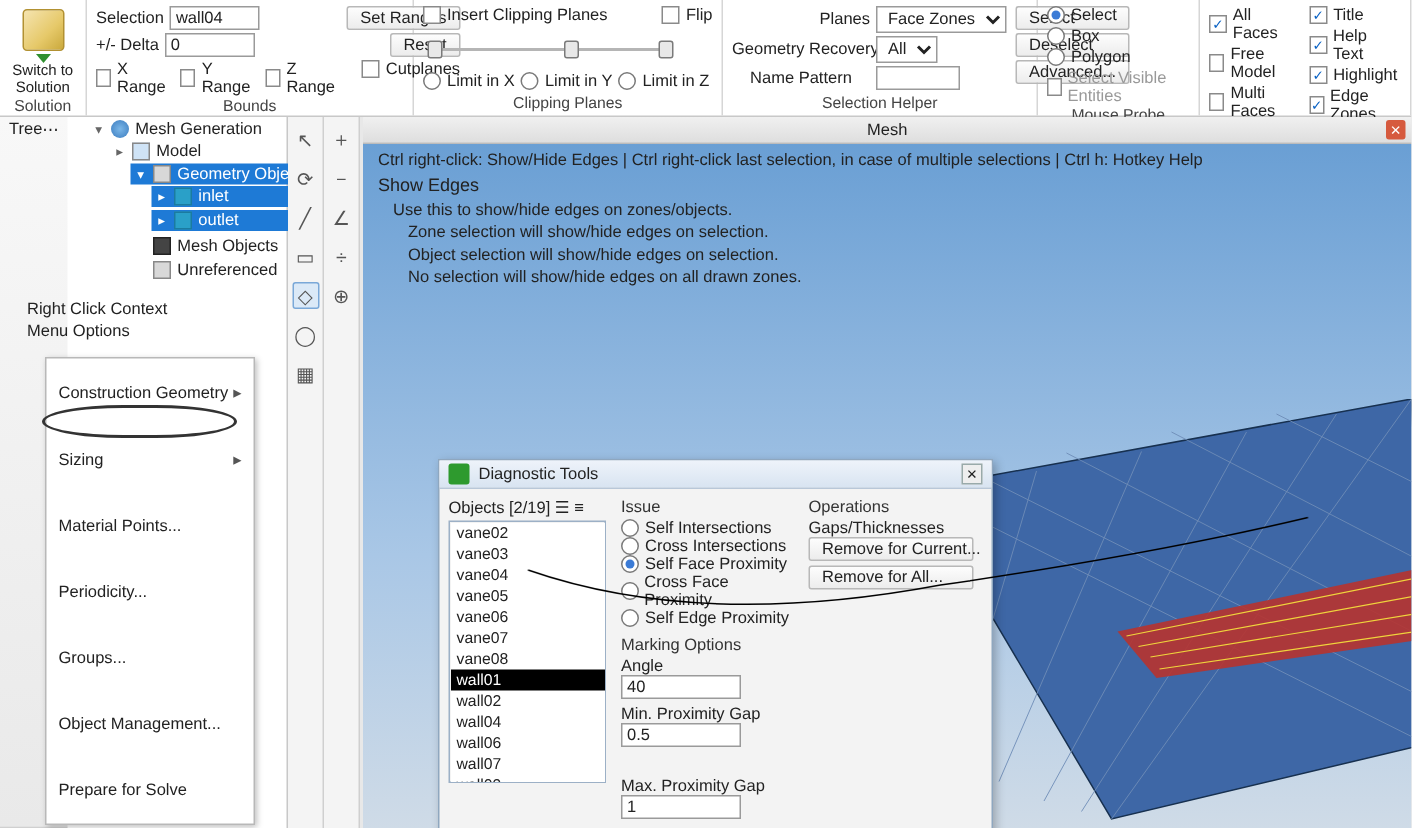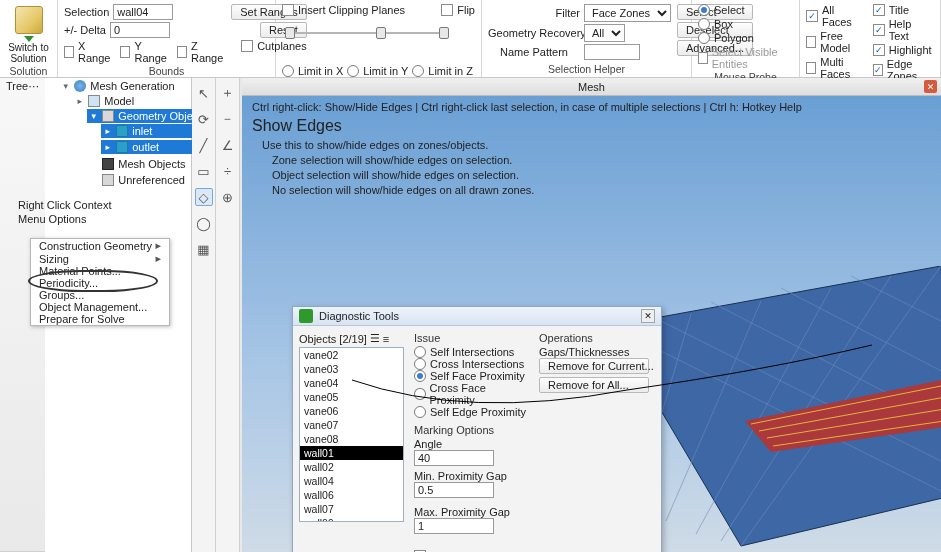--- a/index.html
+++ b/index.html
@@ -41,39 +41,39 @@
 .ico.inout{background:#2aa0c8;border-color:#1b7ba0}
 .canvas{flex:1;position:relative;background:#e8e8e8}
 .toolbars{position:absolute;left:0;top:0;bottom:0;width:50px;display:flex}
 .tb{width:24px;background:#f4f4f4;border-right:1px solid #cfcfcf;display:flex;flex-direction:column;align-items:center;padding-top:6px;gap:8px}
 .tb span{font-size:13px;color:#555;width:18px;height:18px;display:flex;align-items:center;justify-content:center}
 .tb .active{border:1px solid #7aa8d8;background:#dbe9f7;border-radius:2px}
 .meshwin{position:absolute;left:50px;right:0;top:0;height:18px;background:linear-gradient(#f0f0f0,#dedede);border-bottom:1px solid #bcbcbc;display:flex;align-items:center;justify-content:center;font-size:11px}
 .meshwin .x{position:absolute;right:4px;top:2px;width:13px;height:13px;background:#d65a3e;color:#fff;display:flex;align-items:center;justify-content:center;font-size:9px;border-radius:2px}
 .view{position:absolute;left:50px;right:0;top:18px;bottom:0;background:linear-gradient(#6a9fd4,#a9c7e6 60%,#cfdbe7);overflow:hidden}
 .hint{color:#fff;font-size:10.5px;padding:4px 10px;line-height:1.35}
-.hint .ttl{font-size:16px;margin-bottom:2px}
+.hint .ttl{font-size:12px;margin-bottom:2px}
 .geom{position:absolute;right:-10px;top:170px;width:540px;height:300px;pointer-events:none}
 .diag{position:absolute;left:50px;top:210px;width:370px;background:#f3f3f3;border:1px solid #8fa7bf;box-shadow:2px 2px 6px rgba(0,0,0,.25)}
 .diag .titlebar{background:linear-gradient(#eef3fa,#d8e4f1);border-bottom:1px solid #b8c7d8;padding:2px 6px;display:flex;align-items:center;gap:6px}
 .diag .titlebar .icn{width:14px;height:14px;background:#2e9a2e;border-radius:2px}
 .diag .titlebar .x{margin-left:auto;width:14px;height:14px;border:1px solid #9aa;background:#eee;display:flex;align-items:center;justify-content:center;font-size:9px}
 .diag .content{display:flex;gap:10px;padding:6px}
 .objcol{width:105px;display:flex;flex-direction:column}
 .objlist{border:1px solid #9cb0c6;background:#fff;height:175px;overflow:auto}
 .objlist div{padding:1px 4px;font-size:10.5px}
 .objlist .hl{background:#000000;color:#fff}
 .issuecol{width:115px}
 .opcol{flex:1}
 .sect{margin-bottom:6px}
 .secthdr{color:#333;margin-bottom:2px}
 .inp{width:80px;border:1px solid #9a9a9a;padding:1px 3px;background:#fff}
 .ann{position:absolute;left:18px;top:198px;color:#222;font-size:12.5px;line-height:1.15}
 .ctx{position:absolute;left:30px;top:238px;width:140px;background:#fff;border:1px solid #b8b8b8;box-shadow:1px 1px 4px rgba(0,0,0,.25)}
-.ctx div{padding:0 8px;display:flex;justify-content:space-between;align-items:center;cursor:pointer}
+.ctx div{padding:16px 8px;display:flex;justify-content:space-between;align-items:center;cursor:pointer}
 .ell{position:absolute;left:28px;top:270px;width:130px;height:22px;border:2px solid #333;border-radius:50%/60%;pointer-events:none}
 .curve{position:absolute;left:307px;top:290px;width:590px;height:200px;pointer-events:none}
 </style>
 </head>
 <body>
 
 <div class="ribbon">
  <div class="rgroup" style="width:58px">
   <div class="body">
    <div class="solbtn">
@@ -136,21 +136,21 @@
               <span class="cb"></span>
               <span>Flip</span>
             </label>
     </div>
     <div class="slider">
             <div class="track"></div>
             <div class="thumb" style="left:3px"></div>
             <div class="thumb" style="left:94px"></div>
             <div class="thumb" style="right:3px"></div>
           </div>
-    <div class="row" style="gap:4px;margin-top:23px">
+    <div class="row" style="gap:4px;margin-top:6px">
      <label class="row">
               <span class="radio"></span>
               <span>Limit in X</span>
             </label>
      <label class="row">
               <span class="radio"></span>
               <span>Limit in Y</span>
             </label>
      <label class="row">
               <span class="radio"></span>
@@ -159,21 +159,21 @@
     </div>
    </div>
   </div>
   <div class="label">Clipping Planes</div>
  </div>
 
  <div class="rgroup" style="width:210px">
   <div class="body">
    <div class="stack">
     <div class="row">
-            <span class="lbl" style="width:92px;text-align:right">Filter</span>
+            <span class="lbl" style="width:92px;text-align:right">Planes</span>
             <select><option>Face Zones</option></select>
           </div>
     <div class="row">
             <span class="lbl" style="width:92px;text-align:right">Geometry Recovery</span>
             <select><option>All</option></select>
           </div>
     <div class="row">
             <span class="lbl" style="width:92px;text-align:center">Name Pattern</span>
             <input type="text" style="width: 56px;">
           </div>
@@ -428,21 +428,21 @@
                   <span class="radio"></span>
                   <span>Self Edge Proximity</span>
                 </label>
       </div>
       <div class="sect">
        <div class="secthdr">Marking Options</div>
        <div>Angle</div>
        <input class="inp" value="40" style="">
        <div style="margin-top:4px">Min. Proximity Gap</div>
        <input class="inp" value="0.5" style="">
-       <div style="margin-top:8px">Max. Proximity Gap</div>
+       <div style="margin-top:20px">Max. Proximity Gap</div>
        <input class="inp" value="1" style="">
        <label class="row" style="margin-top:16px">
                   <span class="cb"></span>
                   <span>Ignore Orientation</span>
                 </label>
       </div>
      </div>
      <div class="opcol">
       <div class="secthdr">Operations</div>
       <div>Gaps/Thicknesses</div>

